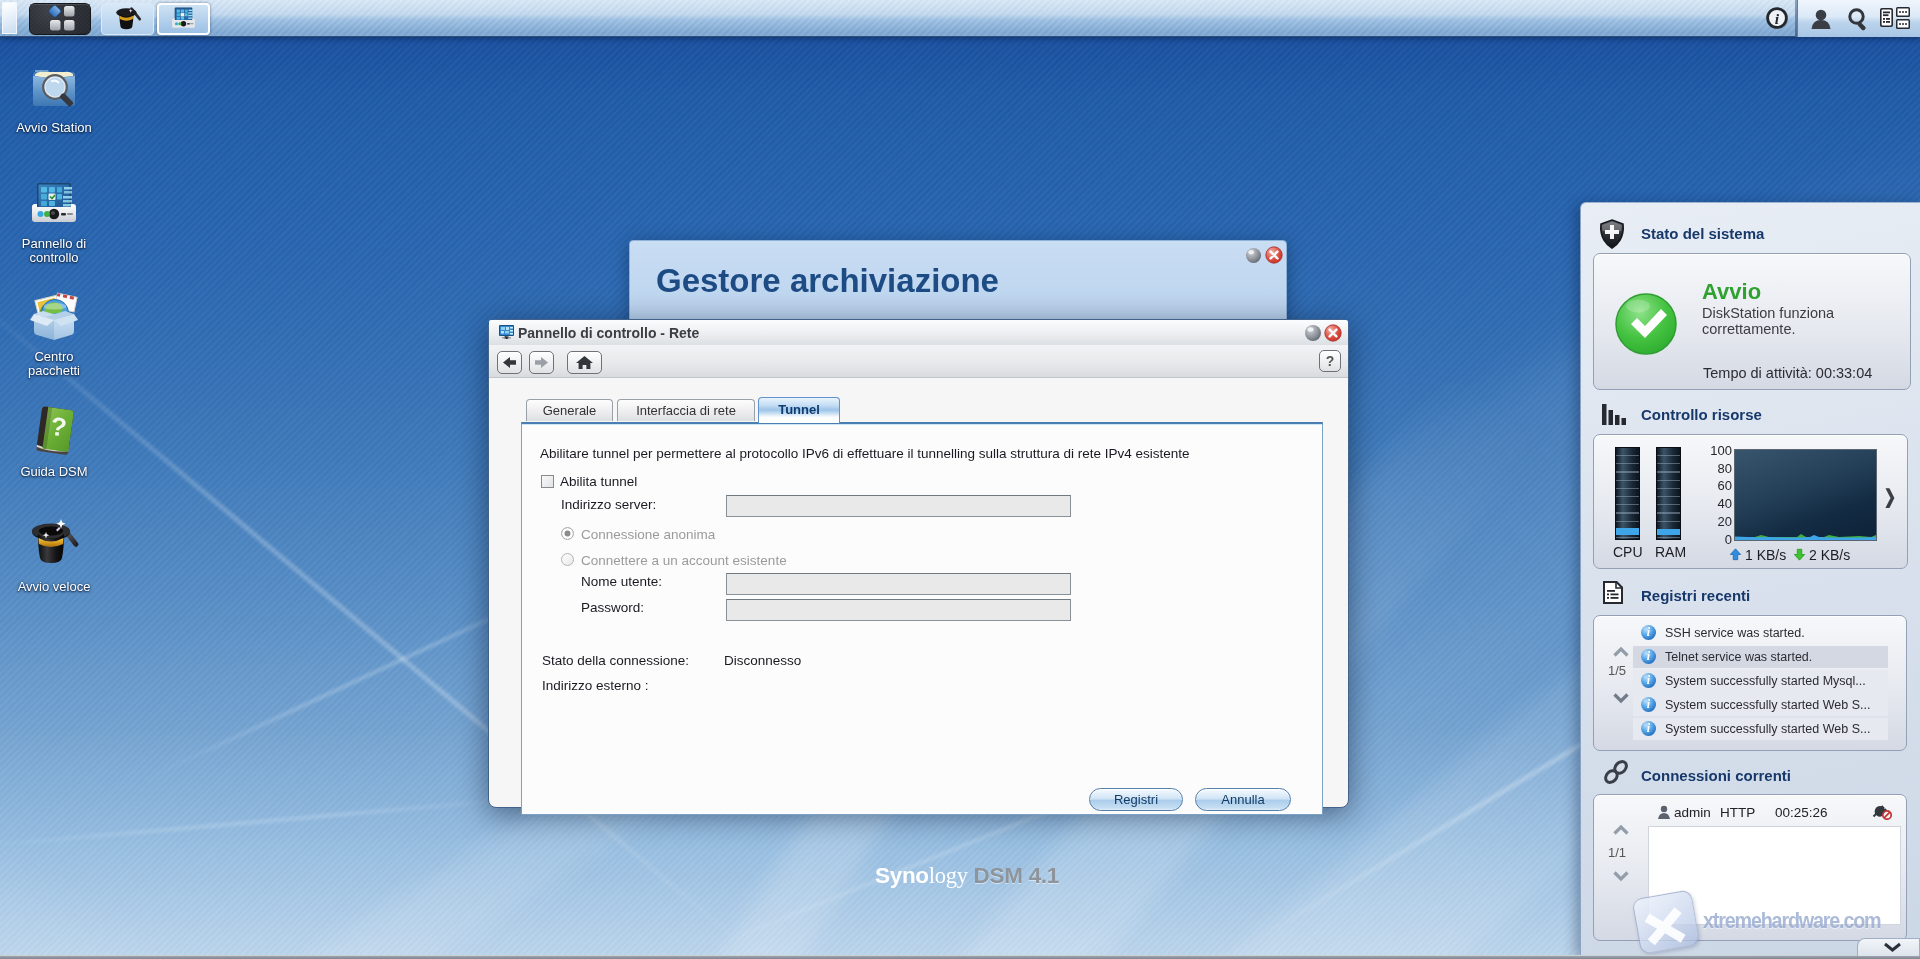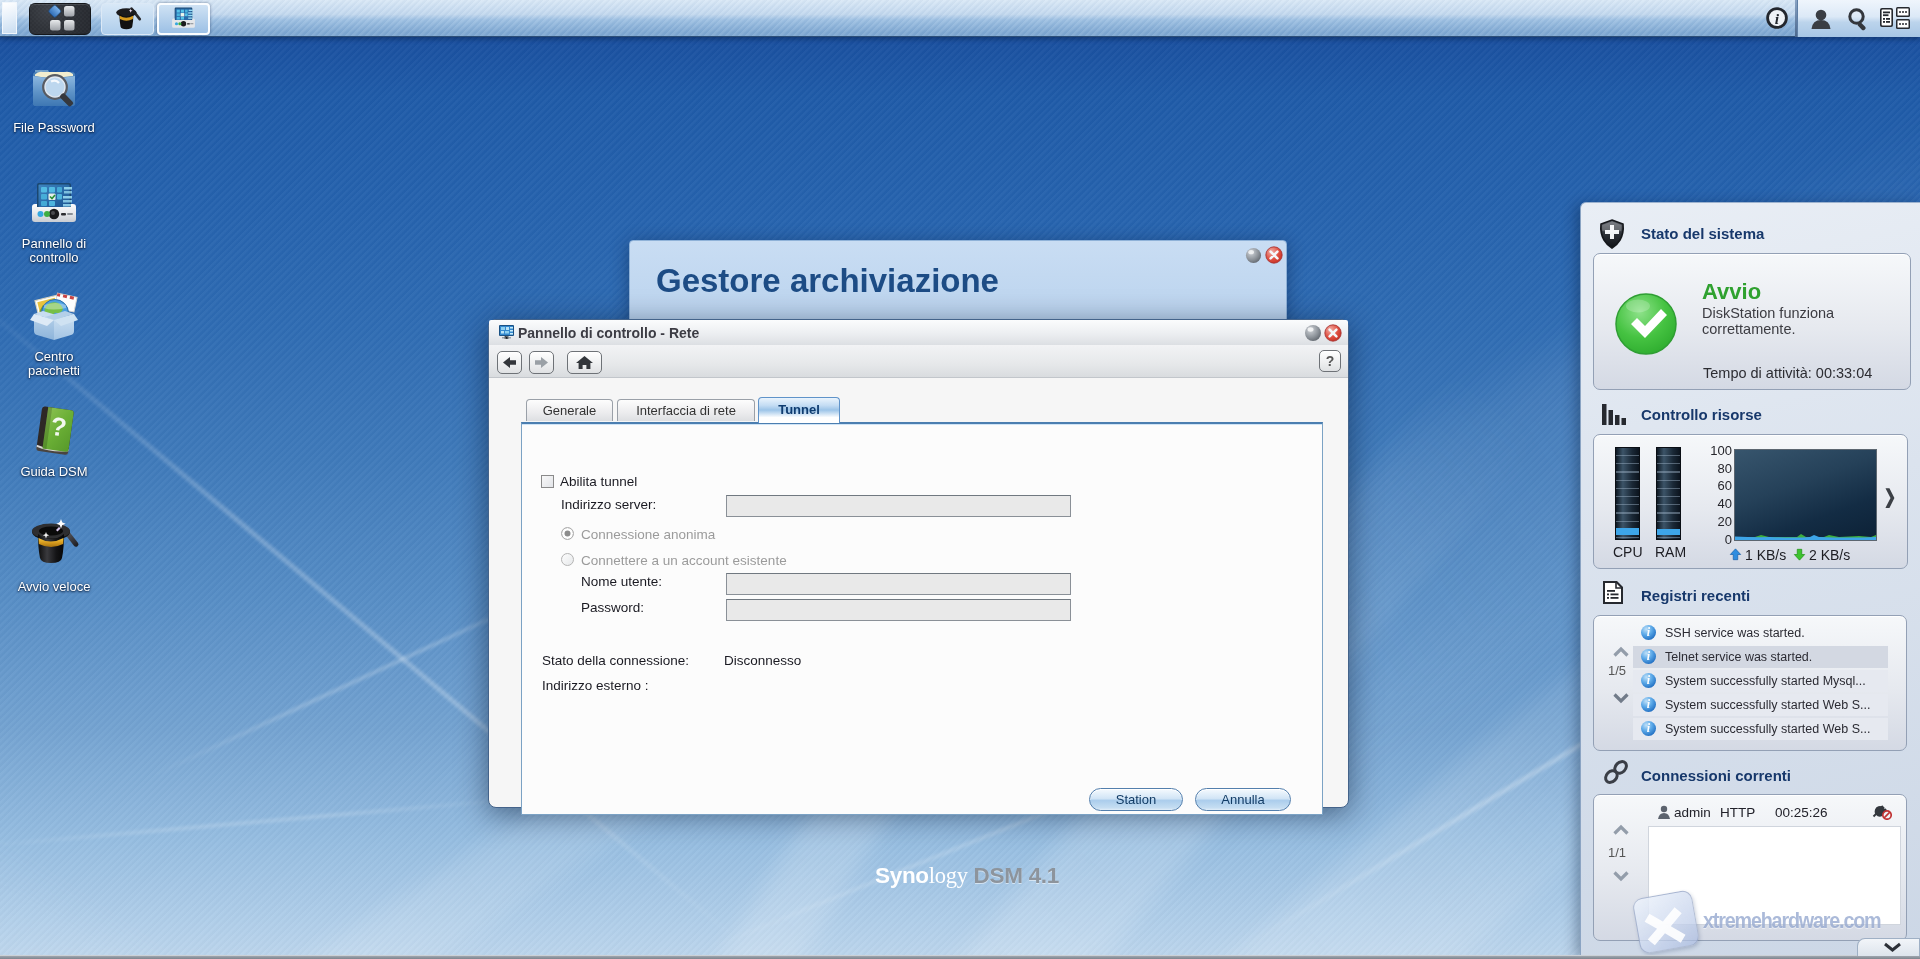--- a/index.html
+++ b/index.html
@@ -100,21 +100,21 @@
       <path d="M23 19.5 q5 -2.5 8 1.5" stroke="#fff" stroke-width="2.2" fill="none" opacity=".85"></path>
       <rect x="34.5" y="30.5" width="15" height="6" rx="2" transform="rotate(45 35 31.5)" fill="#35383e"></rect>
       <defs>
         <linearGradient id="fgrad2" x1="0" y1="0" x2="0" y2="1">
             <stop offset="0" stop-color="#8db8e0"></stop>
             <stop offset=".55" stop-color="#5d92c6"></stop>
             <stop offset="1" stop-color="#3e77b3"></stop>
           </linearGradient>
       </defs>
     </svg>
-    <div class="lbl" style="margin-top:7px;">File Password</div>
+    <div class="lbl" style="margin-top:7px;">Avvio Station</div>
   </div>
   <div class="dicon" style="top:292px;">
     <svg width="54" height="50" viewBox="0 0 54 50" style="display:block;margin:0 auto;">
       <g transform="rotate(-14 20 16)">
           <rect x="10" y="6" width="22" height="17" fill="#fdfdf6" stroke="#d8d4c0" stroke-width="1"></rect>
           <rect x="12" y="8" width="18" height="13" fill="#e8c23e"></rect>
           <path d="M12 17 l5 -5 4 4 3 -3 6 6 0 2 -18 0 z" fill="#7a9c2e"></path>
         </g>
       <g transform="rotate(12 38 14)">
           <rect x="28" y="3" width="20" height="15" fill="#fdfdfd" stroke="#d8d4d0" stroke-width="1"></rect>
@@ -316,36 +316,37 @@
             <path d="M16.5 4 l8.5 7 -2.6 0 0 6 -4 0 0 -4 -3.8 0 0 4 -4 0 0 -6 -2.6 0 z" fill="#33363b"></path>
           </svg></div>
       <div class="nav-btn" style="left:830px; top:5px; width:22px; height:22px; text-align:center; font-size:14px; font-weight:bold; color:#555; line-height:21px;">?</div>
     </div>
     <div id="tabstrip">
       <div class="tab" style="left:37px; width:87px;">Generale</div>
       <div class="tab" style="left:128px; width:138px;">Interfaccia di rete</div>
       <div id="tab-active">Tunnel</div>
     </div>
     <div id="cpanel">
+      <div class="flabel" style="left:18px; top:22px;">Abilitare tunnel per permettere al protocollo IPv6 di effettuare il tunnelling sulla struttura di rete IPv4 esistente</div>
       <div class="abs" style="left:19px; top:51px; width:13px; height:13px; background:linear-gradient(135deg,#f8f8f8,#e2e4e8); border:1px solid #8a8a8a;"></div>
       <div class="flabel" style="left:38px; top:50px;">Abilita tunnel</div>
       <div class="flabel" style="left:39px; top:73px;">Indirizzo server:</div>
       <div class="finput" style="top:71px;"></div>
       <div class="abs" style="left:39px; top:103px; width:13px; height:13px; border-radius:50%; background:#f2f2f2; border:1px solid #ababab; box-shadow:inset 0 0 0 2.5px #fff, inset 0 0 0 6px #8d8d8d;"></div>
       <div class="flabel dis" style="left:59px; top:103px;">Connessione anonima</div>
       <div class="abs" style="left:39px; top:129px; width:13px; height:13px; border-radius:50%; background:linear-gradient(135deg,#fdfdfd,#e6e8ea); border:1px solid #b4b4b4;"></div>
       <div class="flabel dis" style="left:59px; top:129px;">Connettere a un account esistente</div>
       <div class="flabel" style="left:59px; top:150px;">Nome utente:</div>
       <div class="finput" style="top:149px;"></div>
       <div class="flabel" style="left:59px; top:176px;">Password:</div>
       <div class="finput" style="top:175px;"></div>
       <div class="flabel" style="left:20px; top:229px;">Stato della connessione:</div>
       <div class="flabel" style="left:202px; top:229px;">Disconnesso</div>
       <div class="flabel" style="left:20px; top:254px;">Indirizzo esterno :</div>
-      <div class="pill" style="left:567px; width:94px;">Station</div>
+      <div class="pill" style="left:567px; width:94px;">Registri</div>
       <div class="pill" style="left:673px; width:96px;">Annulla</div>
     </div>
   </div>
 
   <div id="panel">
     <svg class="abs" style="left:17px; top:16px;" width="28" height="30" viewBox="0 0 28 30">
       <path d="M14 1 l11 4 q1 9 -3 16 q-3 5 -8 8 q-5 -3 -8 -8 q-4 -7 -3 -16 z" fill="url(#shld)" stroke="#16181c" stroke-width="1.6"></path>
       <path d="M12 6 h4 v5 h5 v4 h-5 v5 h-4 v-5 h-5 v-4 h5 z" fill="#f2f4f6"></path>
       <path d="M14 2.5 l9.5 3.5 q.3 3 -.2 6 q-9 2 -19 0 q-.4 -3 -.1 -6 z" fill="#fff" opacity=".22"></path>
       <defs>

